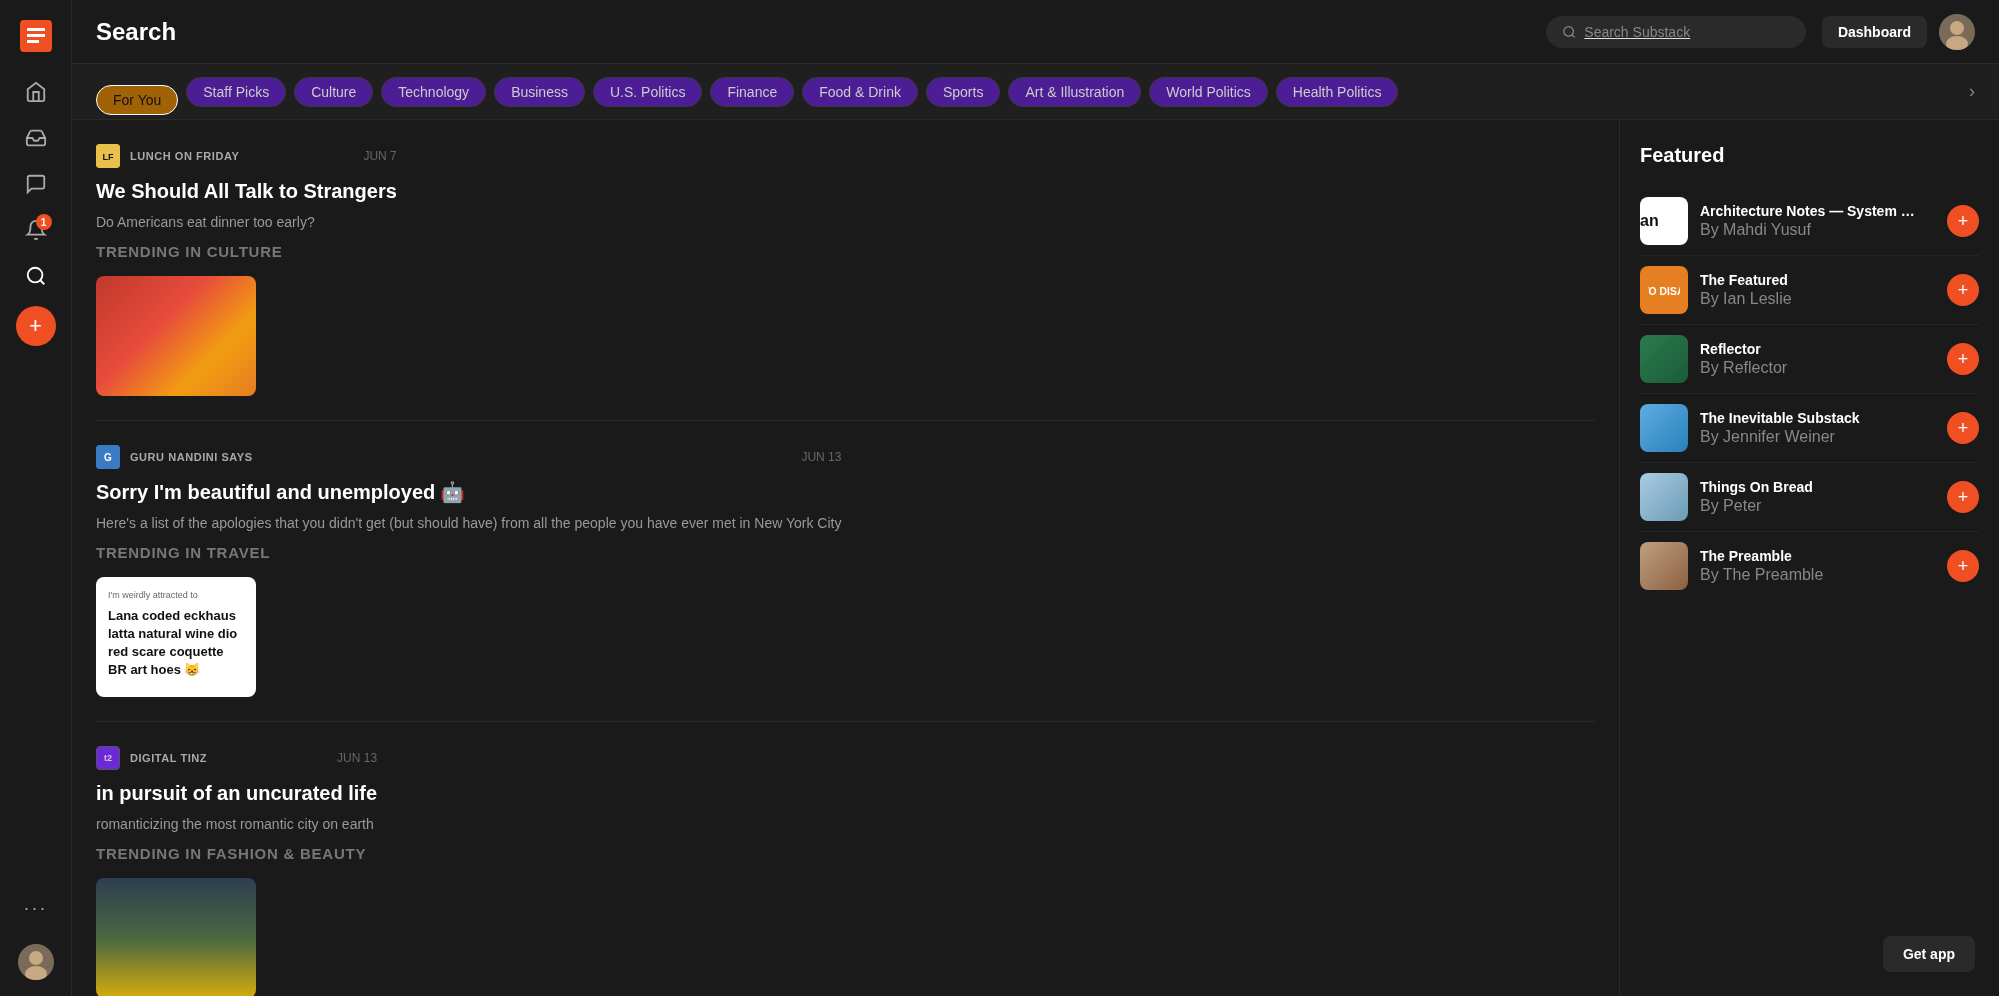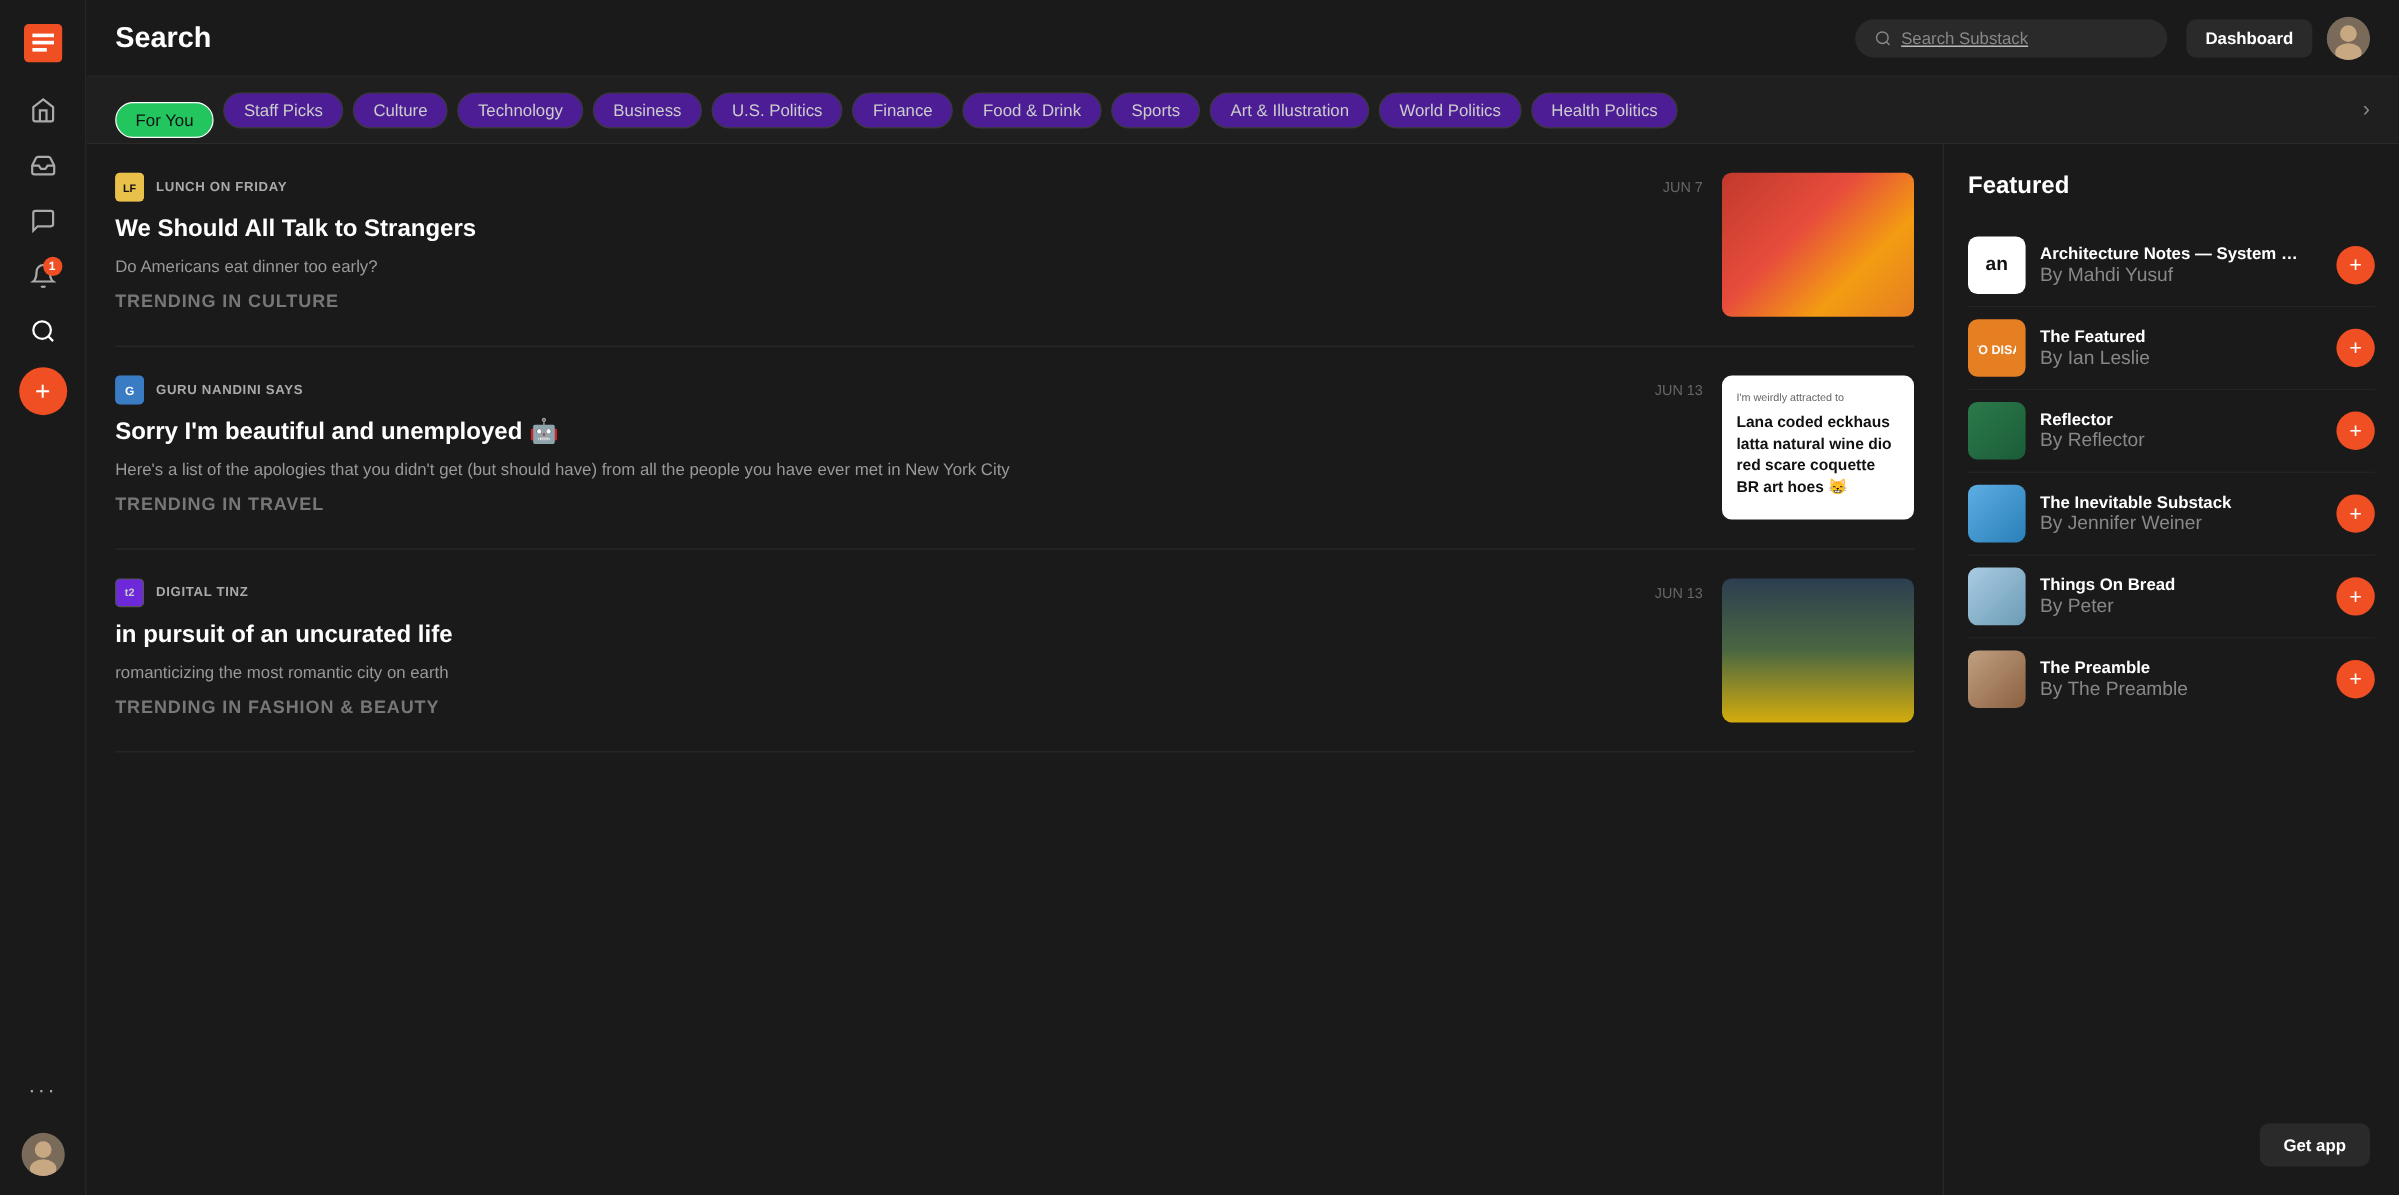--- a/index.html
+++ b/index.html
@@ -168,21 +168,21 @@
       font-size: 14px;
       font-weight: 500;
       cursor: pointer;
       white-space: nowrap;
       background: #4c1d95;
       color: #ccc;
       border: 1px solid #3a3a3a;
       flex-shrink: 0;
     }
     .tab.active {
-      background: #22c55e;
+      background: #a16207;
       color: #111;
       border-color: #fff;
       margin-top: 16px;
     }
     .tab-arrow {
       margin-left: auto;
       color: #888;
       cursor: pointer;
       font-size: 18px;
       flex-shrink: 0;
@@ -205,20 +205,21 @@
     }
     .feed::-webkit-scrollbar { width: 6px; }
     .feed::-webkit-scrollbar-thumb { background: #333; border-radius: 3px; }
 
     .feed-item {
       padding: 24px 0;
       border-bottom: 1px solid #2a2a2a;
       display: flex;
       gap: 16px;
       align-items: flex-start;
+      flex-direction: column;
     }
     .feed-item-content { flex: 1; }
     .feed-item-meta {
       display: flex;
       align-items: center;
       gap: 10px;
       margin-bottom: 10px;
     }
     .feed-item-avatar {
       width: 24px;
@@ -318,21 +319,20 @@
     }
     .featured-item:last-child { border-bottom: none; }
     .featured-thumb {
       width: 48px;
       height: 48px;
       border-radius: 8px;
       background: #3a3a3a;
       flex-shrink: 0;
       display: flex;
       align-items: center;
-      justify-content: center;
       font-size: 11px;
       font-weight: bold;
       color: #fff;
       overflow: hidden;
     }
     .featured-info { flex: 1; }
     .featured-name {
       font-size: 14px;
       font-weight: 600;
       color: #fff;

